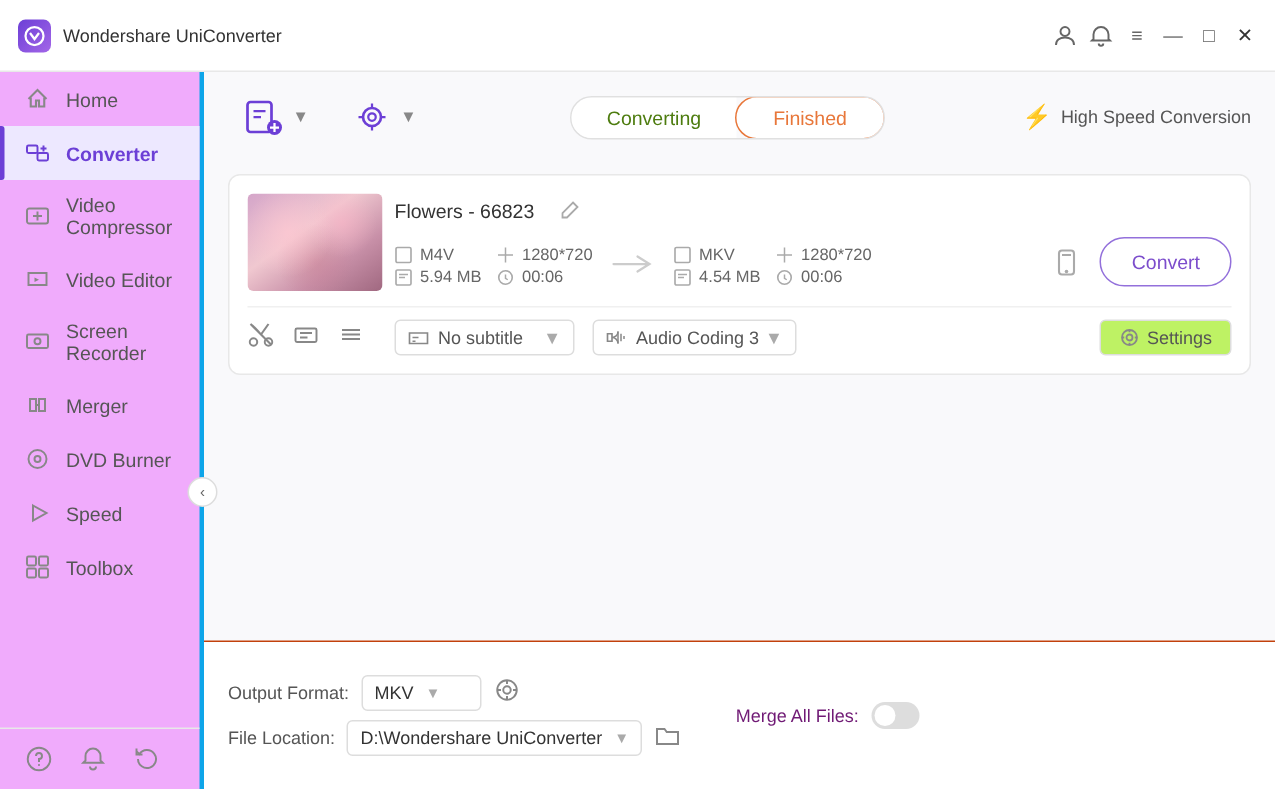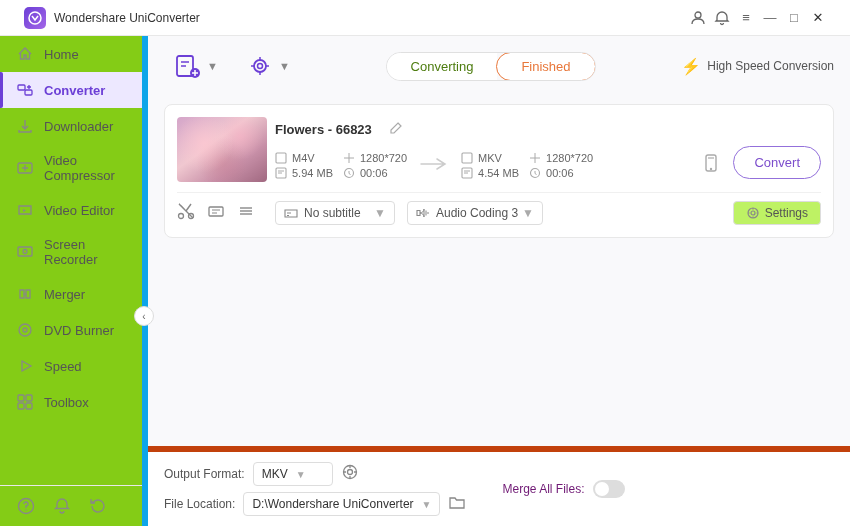--- a/index.html
+++ b/index.html
@@ -9,25 +9,25 @@
       background: #f5f5f7;
       width: 850px;
       height: 526px;
       overflow: hidden;
       display: flex;
       flex-direction: column;
     }
 
     
     .titlebar {
-      height: 36px;
+      height: 48px;
       background: #ffffff;
       display: flex;
       align-items: center;
-      padding: 0 24px;
+      padding: 0 12px;
       border-bottom: 1px solid #e8e8e8;
       flex-shrink: 0;
     }
     .titlebar-logo {
       width: 22px;
       height: 22px;
       background: linear-gradient(135deg, #6c3fd6, #a366e8);
       border-radius: 5px;
       margin-right: 8px;
       display: flex; align-items: center; justify-content: center;
@@ -54,23 +54,23 @@
 
     
     .app-body {
       display: flex;
       flex: 1;
       overflow: hidden;
     }
 
     
     .sidebar {
-      width: 148px;
-      background: #84cc16;
-      border-right: 6px solid #0ea5e9;
+      width: 136px;
+      background: #f0abfc;
+      border-right: 3px solid #0ea5e9;
       display: flex;
       flex-direction: column;
       flex-shrink: 0;
     }
     .sidebar-item {
       display: flex;
       align-items: center;
       padding: 9px 16px;
       cursor: pointer;
       color: #555;
@@ -244,24 +244,23 @@
       background: 
         radial-gradient(circle at 30% 40%, rgba(255,200,210,0.7) 0%, transparent 40%),
         radial-gradient(circle at 70% 30%, rgba(255,180,200,0.5) 0%, transparent 30%),
         radial-gradient(circle at 50% 70%, rgba(200,120,140,0.4) 0%, transparent 40%);
     }
     .file-info {
       flex: 1;
     }
     .file-name {
       font-size: 13px;
-      font-weight: 700;
+      font-weight: 400;
       color: #333;
       display: flex;
-      align-items: center;
       gap: 17px;
       margin-bottom: 8px;
     }
     .file-name-edit-icon {
       color: #aaa;
       font-size: 13px;
       cursor: pointer;
     }
     .file-formats {
       display: flex;
@@ -350,22 +349,22 @@
       border-radius: 4px;
       background: #bef264;
       color: #555;
       font-size: 12px;
       cursor: pointer;
     }
 
     
     .bottom-bar {
       background: white;
-      border-top: 6px solid #c2410c;
-      padding: 10px 16px;
+      border-top: 1px solid #c2410c;
+      padding: 22px 16px;
       display: flex;
       align-items: center;
       gap: 16px;
       flex-shrink: 0;
     }
     .bottom-field {
       display: flex;
       align-items: center;
       gap: 8px;
       font-size: 12px;
@@ -471,29 +470,20 @@
     </div>
     <div class="sidebar-item active">
       <span class="sidebar-icon">
         <svg width="16" height="16" viewBox="0 0 16 16" fill="none">
           <rect x="1" y="3" width="7" height="5" rx="1" stroke="#6c3fd6" stroke-width="1.3"></rect>
           <rect x="8" y="8" width="7" height="5" rx="1" stroke="#6c3fd6" stroke-width="1.3"></rect>
           <path d="M10 5h4M12 3v4" stroke="#6c3fd6" stroke-width="1.3"></path>
         </svg>
       </span>
       <span>Converter</span>
-    </div>
-    <div class="sidebar-item">
-      <span class="sidebar-icon">
-        <svg width="16" height="16" viewBox="0 0 16 16" fill="none">
-          <path d="M8 2v8M5 8l3 3 3-3" stroke="#888" stroke-width="1.4"></path>
-          <path d="M2 12v2h12v-2" stroke="#888" stroke-width="1.4"></path>
-        </svg>
-      </span>
-      <span>Downloader</span>
     </div>
     <div class="sidebar-item">
       <span class="sidebar-icon">
         <svg width="16" height="16" viewBox="0 0 16 16" fill="none">
           <rect x="1" y="3" width="14" height="10" rx="1.5" stroke="#888" stroke-width="1.3"></rect>
           <path d="M5 8h6M8 5v6" stroke="#888" stroke-width="1.3"></path>
         </svg>
       </span>
       <span>Video Compressor</span>
     </div>

